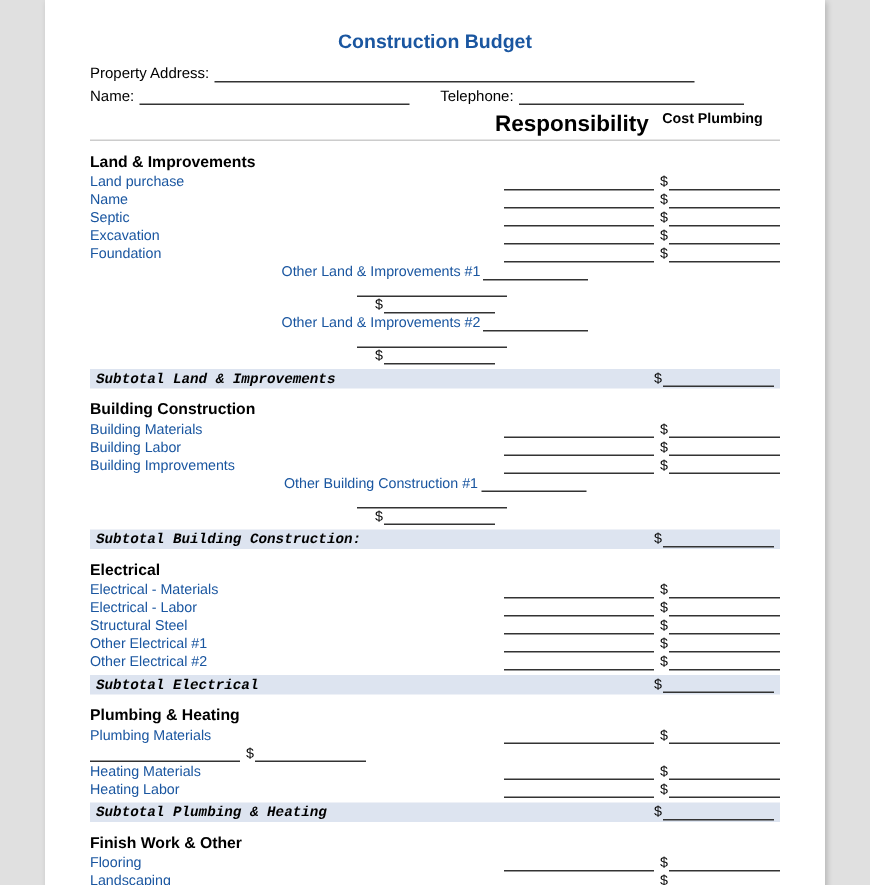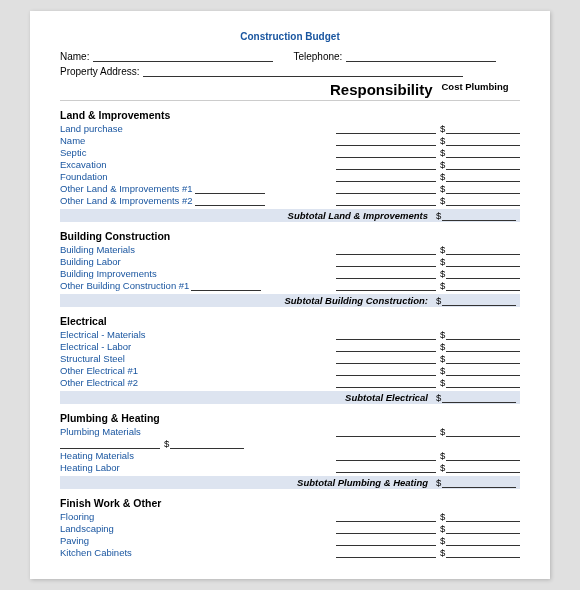--- a/index.html
+++ b/index.html
@@ -14,21 +14,21 @@
     }
     .page {
       background: white;
       width: 520px;
       padding: 20px 30px 20px 30px;
       font-size: 10px;
       box-shadow: 1px 1px 4px rgba(0,0,0,0.2);
     }
     .title {
       text-align: center;
-      font-size: 10px;
+      font-size: 13px;
       font-weight: bold;
       color: #1a56a0;
       margin-bottom: 8px;
     }
     .form-row {
       display: flex;
       gap: 20px;
       margin-bottom: 3px;
     }
     .form-field {
@@ -109,34 +109,36 @@
       background-color: #dde4f0;
       padding: 1px 4px;
       margin-top: 3px;
       margin-bottom: 4px;
     }
     .subtotal-label {
       flex: 1;
       font-style: italic;
       font-size: 9.5px;
       font-weight: bold;
-      text-align: right;
+      text-align: left;
       padding-right: 8px;
+      font-family: Liberation Mono, monospace;
     }
     .subtotal-cost {
       width: 80px;
       display: flex;
       align-items: flex-end;
       gap: 1px;
     }
 
     .other-row {
       display: flex;
       align-items: center;
       margin-bottom: 1px;
+      flex-direction: column;
     }
     .other-label-part {
       color: #1a56a0;
       font-size: 9.5px;
     }
     .other-underline {
       border-bottom: 1px solid #333;
       width: 70px;
       height: 11px;
       display: inline-block;
@@ -155,32 +157,32 @@
     }
   </style>
 </head>
 <body>
 
 <div class="page">
   <div class="title">Construction Budget</div>
 
   <div class="form-row">
     <div class="form-field">
+      <span>Property Address:</span>
+      <span class="underline underline-long" style="min-width:320px;"></span>
+    </div>
+  </div>
+  <div class="form-row">
+    <div class="form-field">
       <span>Name:</span>
       <span class="underline underline-name"></span>
     </div>
     <div class="form-field">
       <span>Telephone:</span>
       <span class="underline underline-tel"></span>
-    </div>
-  </div>
-  <div class="form-row">
-    <div class="form-field">
-      <span>Property Address:</span>
-      <span class="underline underline-long" style="min-width:320px;"></span>
     </div>
   </div>
 
   <div class="header-row">
     <div class="col-resp">Responsibility</div>
     <div class="col-cost">Cost Plumbing</div>
   </div>
   <hr class="section-line">
 
   <div class="section-title">Land &amp; Improvements</div>

